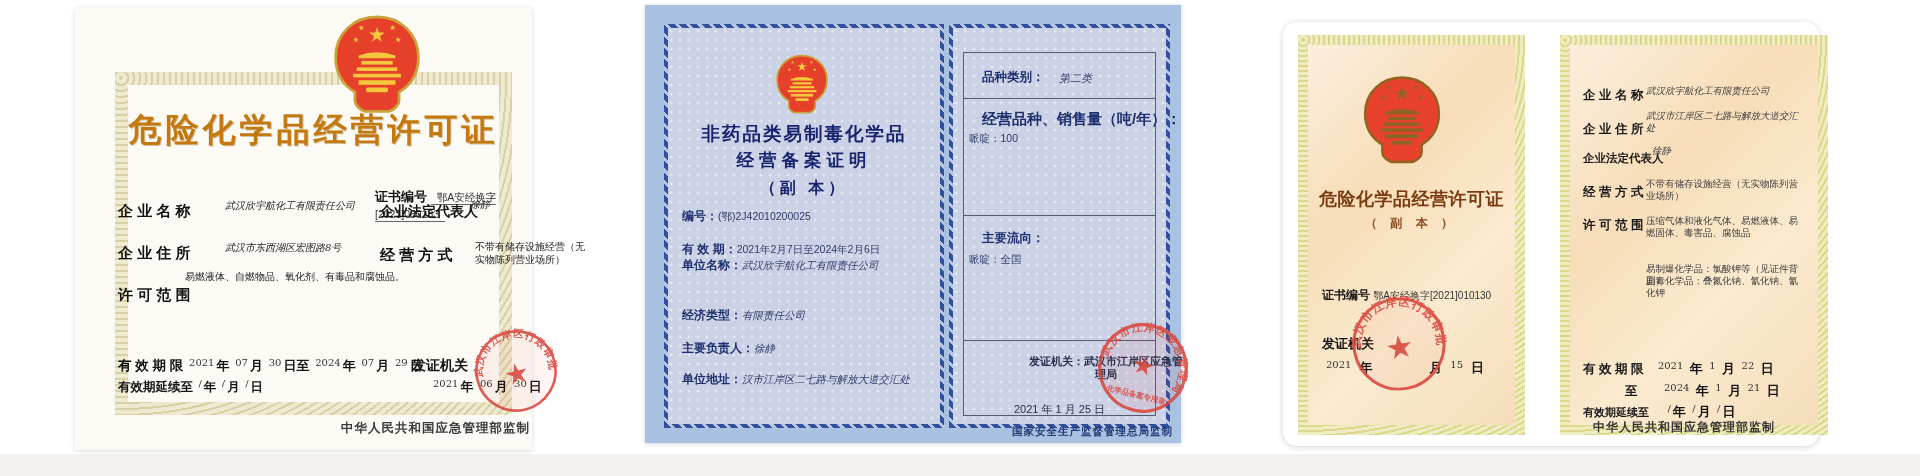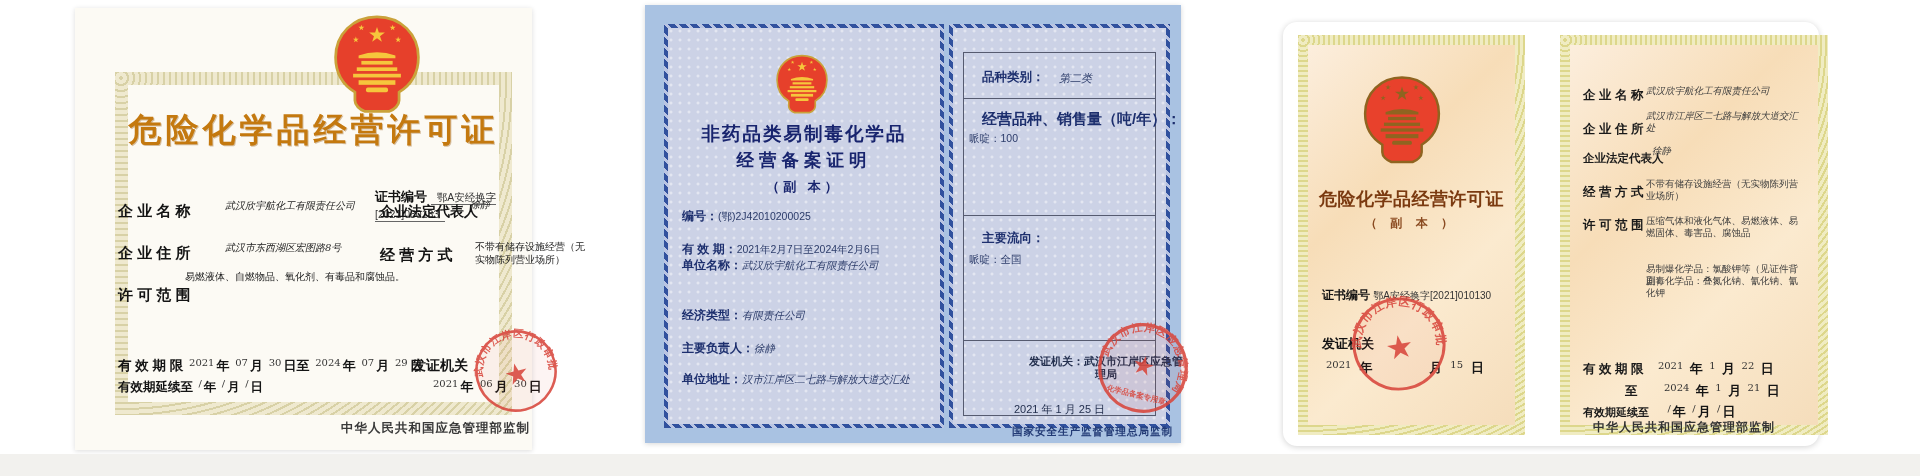--- a/index.html
+++ b/index.html
@@ -48,21 +48,21 @@
             background-size:9px 9px;
             border:4px solid #31519e;
             border-image:repeating-linear-gradient(45deg,#31519e 0 5px,#b9c4e2 5px 8px) 4;}
   .c2-p1{left:19px;width:272px;}
   .c2-p2{left:304px;width:213px;}
   .c2-emblem{left:106px;top:26px;}
   .c2-t1{left:0;top:93px;width:100%;text-align:center;font-size:18.5px;font-weight:800;color:#18246e;
          letter-spacing:2px;font-family:"DejaVu Serif",serif;}
   .c2-t2{left:0;top:120px;width:100%;text-align:center;font-size:17.5px;font-weight:800;color:#18246e;
          letter-spacing:5px;font-family:"DejaVu Serif",serif;}
-  .c2-sub{left:0;top:150px;width:100%;text-align:center;font-size:13px;font-weight:700;color:#18246e;letter-spacing:4px;}
+  .c2-sub{left:0;top:150px;width:100%;text-align:center;font-size:16px;font-weight:700;color:#18246e;letter-spacing:4px;}
   .c2-field{left:14px;width:240px;font-size:12px;}
   .c2-field .fl{font-weight:700;color:#1d2f6e;}
   .c2-field .fv{font-size:10.5px;color:#2c3c6a;}
   .c2-box{position:absolute;left:10px;top:24px;right:10px;height:362px;border:1px solid #565b70;text-align:center;}
   .c2-hline{position:absolute;left:0;right:0;height:1px;background:#565b70;}
   .c2-r1l{left:18px;top:16px;font-size:12.5px;font-weight:700;}
   .c2-r1v{left:95px;top:18px;font-size:11px;color:#2c3c6a;}
   .c2-r2l{left:18px;top:57px;font-size:15px;font-weight:700;white-space:nowrap;}
   .c2-r2v{left:5px;top:79px;font-size:10.5px;color:#2c3c6a;}
   .c2-r3l{left:18px;top:177px;font-size:12.5px;font-weight:700;}

